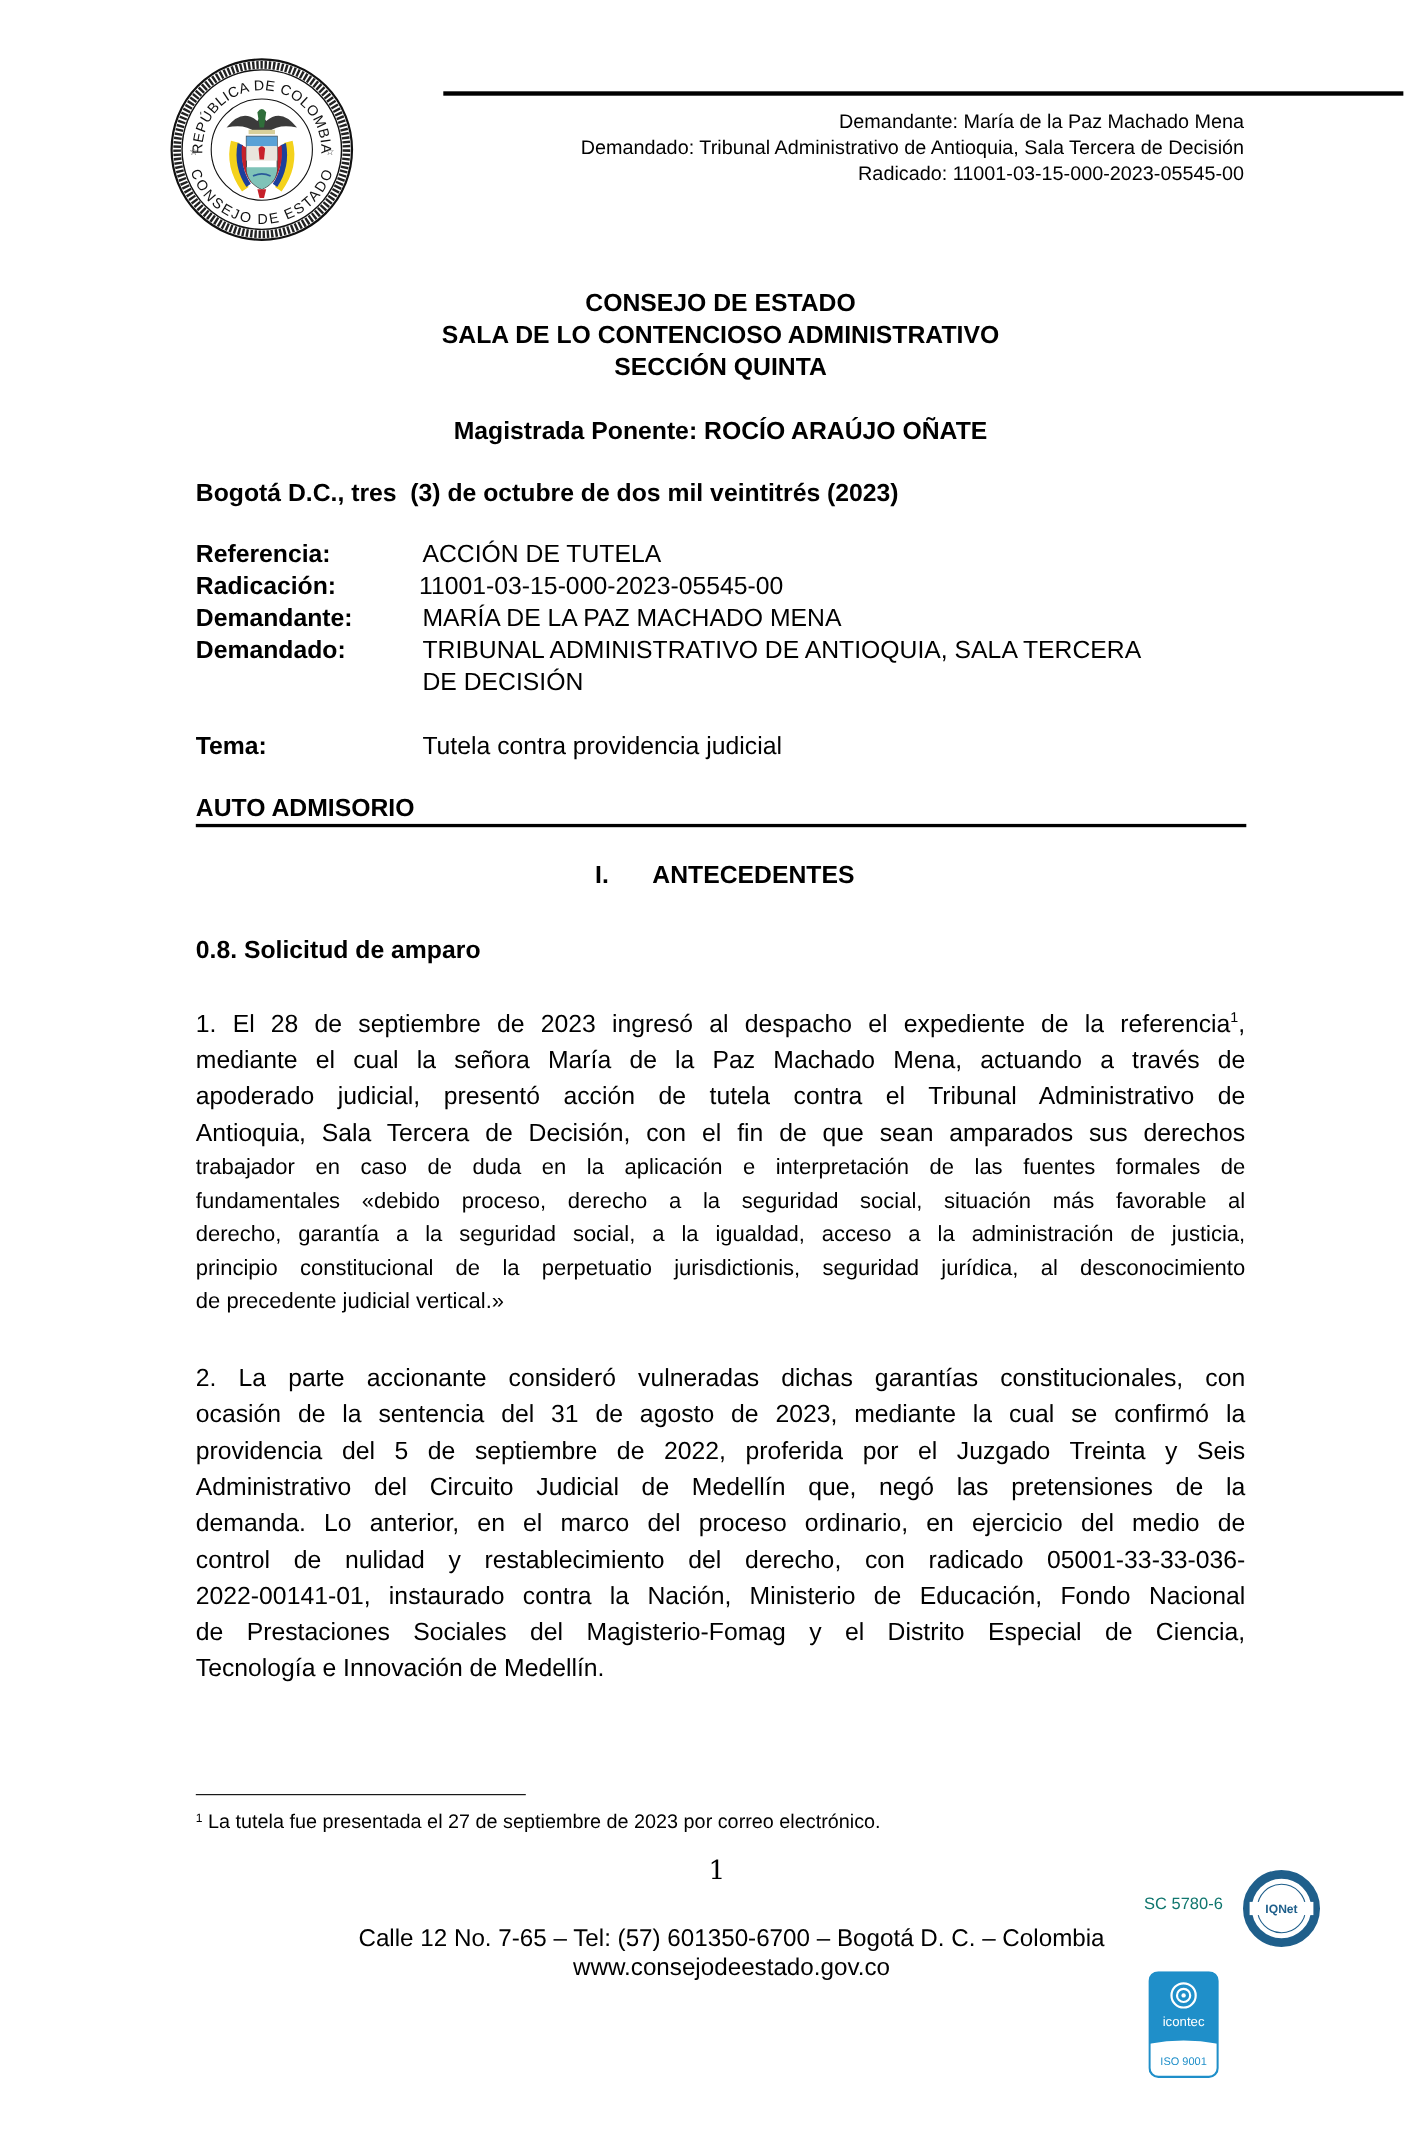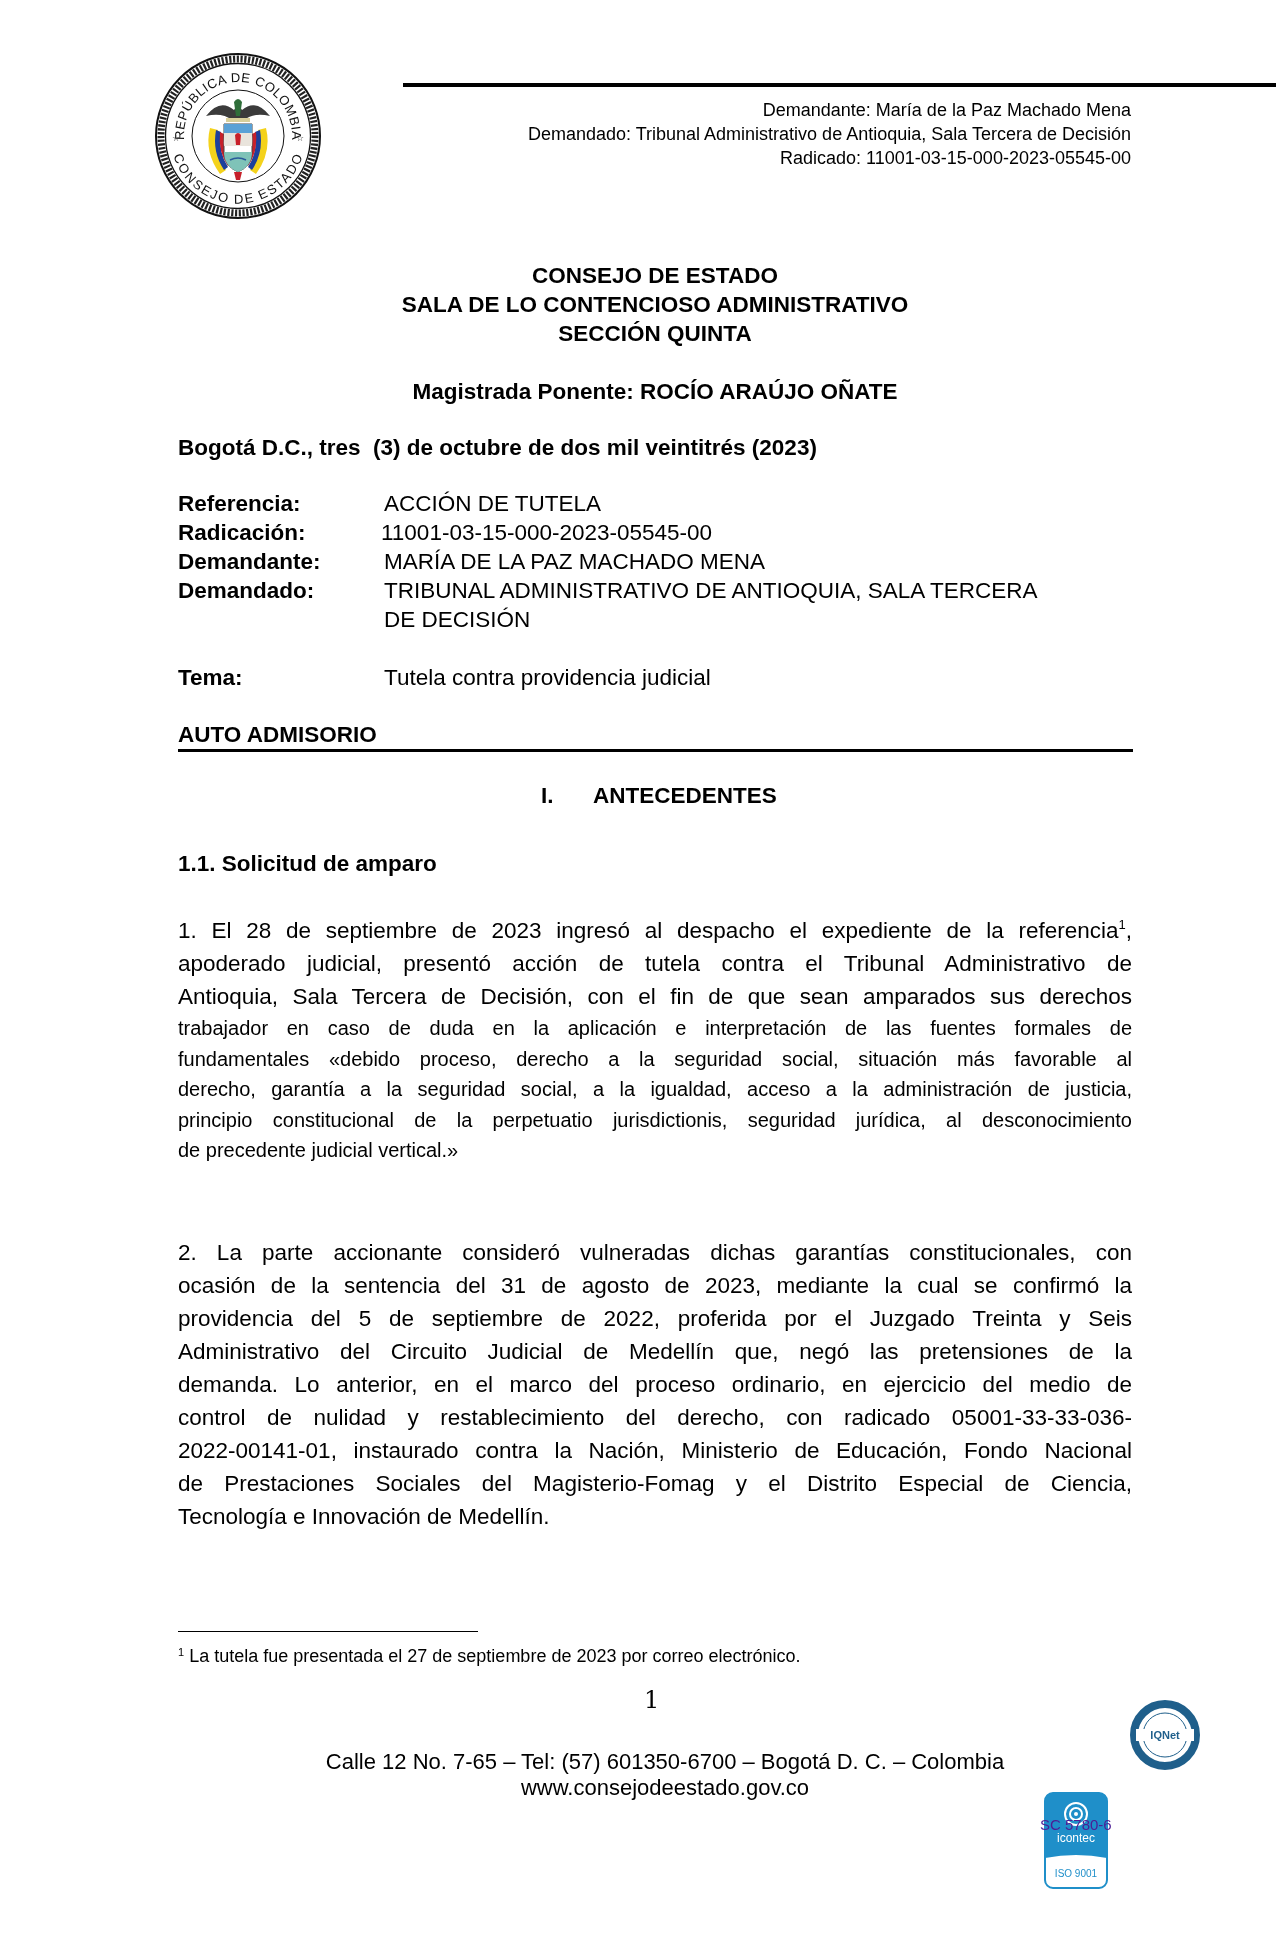--- a/index.html
+++ b/index.html
@@ -20,21 +20,21 @@
   .para .ln.small { font-size: 20px; height: 30.5px; line-height: 30.5px; }
   .para .ln.last { text-align-last: left; }
   sup { font-size: 13px; vertical-align: 9px; line-height: 0; }
   .fn-rule { left: 178px; top: 1631px; width: 300px; height: 1px; background: #000; }
   .fn { left: 178px; top: 1646px; font-size: 18px; white-space: nowrap; }
   .fn sup { font-size: 11px; vertical-align: 6px; }
   .pagenum { left: 644px; top: 1686px; font-family: "DejaVu Serif", serif; font-size: 24px; }
   .foot { left: 200px; width: 930px; text-align: center; font-size: 22px; line-height: 26px; }
   .icontec { left: 1044px; top: 1756px; width: 62px; width: 64px; height: 93px; margin-top: 36px; }
   .iqnet { left: 1130px; top: 1700px; width: 70px; height: 70px; }
-  .sc { left: 1040px; top: 1816px; font-size: 15px; color: #4c1d95; white-space: nowrap; }
+  .sc { left: 1040px; top: 1722px; font-size: 15px; color: #0f766e; white-space: nowrap; }
 </style>
 </head>
 <body>
 
 <div class="abs seal">
   <svg width="168" height="168" viewBox="0 0 168 168">
     <defs>
       <path id="arcTop" d="M 30 84 A 54 54 0 0 1 138 84"></path>
       <path id="arcBot" d="M 26 84 A 58 58 0 0 0 142 84"></path>
     </defs>
@@ -97,24 +97,25 @@
   <div class="abs meta-label" style="top:665px">Tema:</div>
   <div class="abs meta-val" style="top:665px">Tutela contra providencia judicial</div>
 </div>
 
 <div class="abs bold t23" style="left:178px; top:722px">AUTO ADMISORIO</div>
 <div class="abs rule"></div>
 
 <div class="abs bold t23" style="left:541px; top:783px">I.</div>
 <div class="abs bold t23" style="left:593px; top:783px">ANTECEDENTES</div>
 
-<div class="abs bold t23" style="left:178px; top:851px">1.1. Solicitud de amparo</div>
+<div class="abs bold t23" style="left:178px; top:851px">0.8. Solicitud de amparo</div>
 
 <div class="abs para" style="top:914px">
   <span class="ln"><span>1. El 28 de septiembre de 2023 ingresó al despacho el expediente de la referencia</span><sup>1</sup><span>,</span></span>
+  <span class="ln">mediante el cual la señora María de la Paz Machado Mena, actuando a través de</span>
   <span class="ln">apoderado judicial, presentó acción de tutela contra el Tribunal Administrativo de</span>
   <span class="ln">Antioquia, Sala Tercera de Decisión, con el fin de que sean amparados sus derechos</span>
   <span class="ln small">trabajador en caso de duda en la aplicación e interpretación de las fuentes formales de</span>
   <span class="ln small">fundamentales «debido proceso, derecho a la seguridad social, situación más favorable al</span>
   <span class="ln small">derecho, garantía a la seguridad social, a la igualdad, acceso a la administración de justicia,</span>
   <span class="ln small">principio constitucional de la perpetuatio jurisdictionis, seguridad jurídica, al desconocimiento</span>
   <span class="ln small last">de precedente judicial vertical.»</span>
 </div>
 
 <div class="abs para" style="top:1236px">

